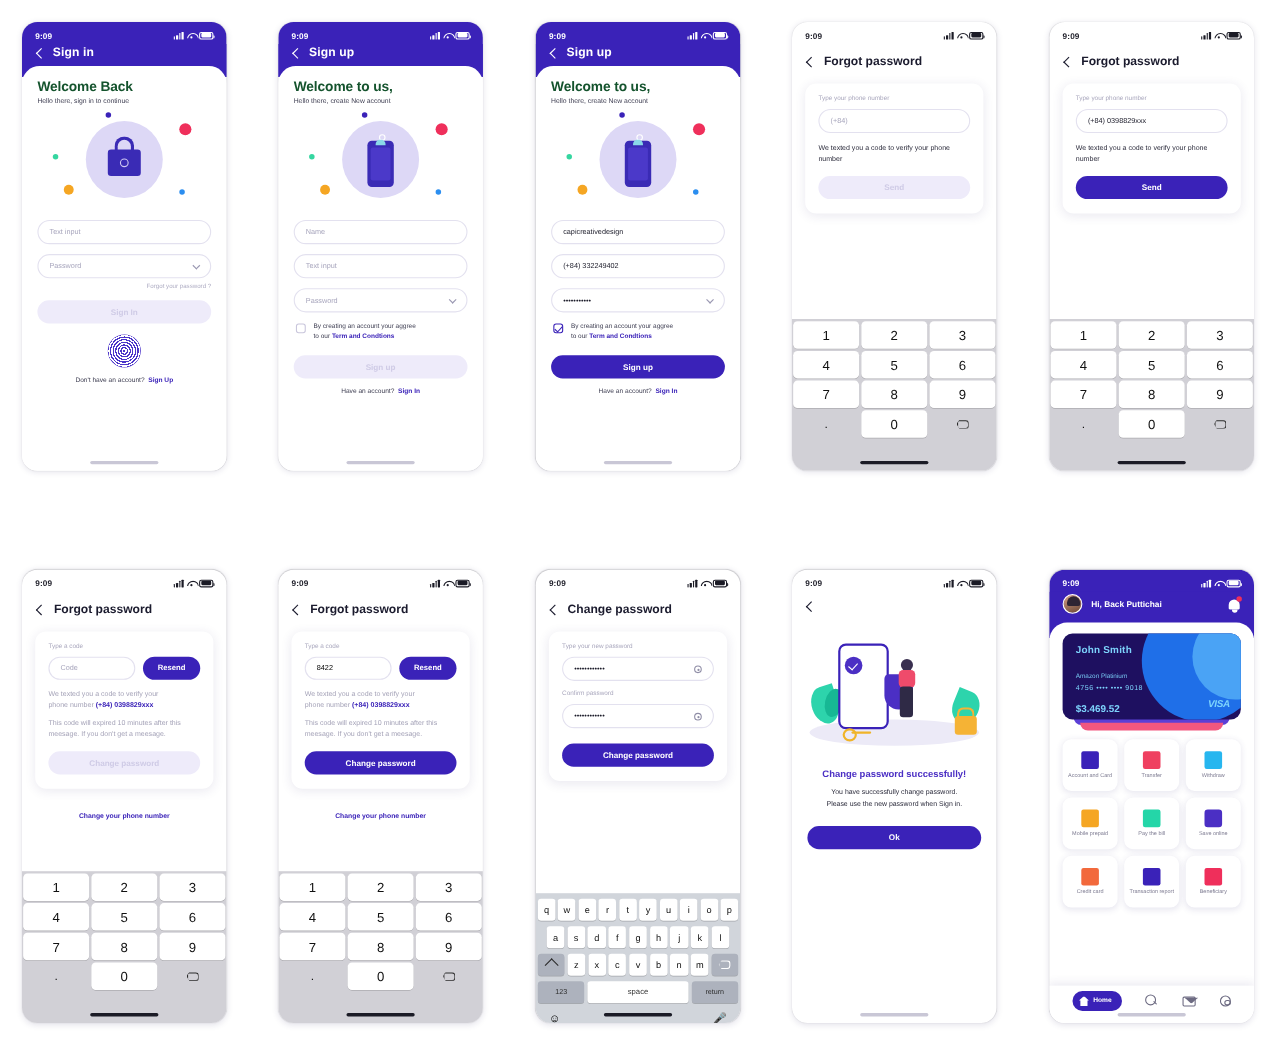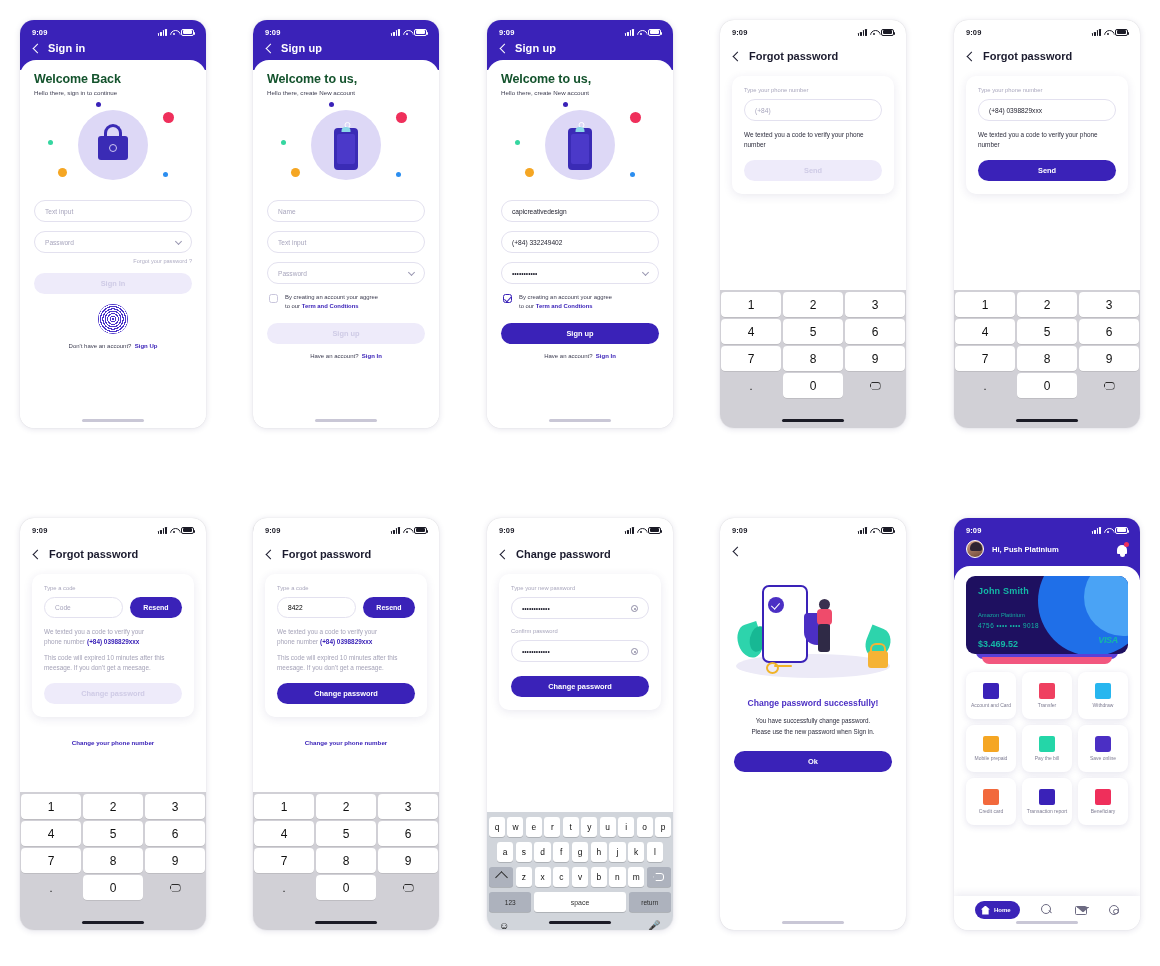--- a/index.html
+++ b/index.html
@@ -200,21 +200,21 @@
   .avatar { width: 18px; height: 18px; border-radius: 50%; background: linear-gradient(160deg,#d8a38a,#6b4634); border: 1.4px solid #fff; flex: none; position: relative; overflow: hidden;}
   .avatar::after{content:"";position:absolute;left:3px;top:1px;width:12px;height:9px;background:#2e2433;border-radius:6px 6px 2px 2px;}
   .greet { color: #fff; font-size: 7.6px; font-weight: bold; flex: 1; }
   .bell { width: 12px; height: 13px; position: relative; }
   .bell::before{content:"";position:absolute;left:1px;top:2px;width:10px;height:9px;border-radius:5px 5px 1px 1px;background:#fff;}
   .bell::after{content:"";position:absolute;left:3.5px;bottom:-1px;width:5px;height:2.5px;background:#fff;border-radius:0 0 3px 3px;}
   .bell .badge{position:absolute;right:-1px;top:-1px;width:5.5px;height:5.5px;border-radius:50%;background:#ef2f5b;z-index:2;}
   .dash-body { background: #fff; border-radius: 16px 16px 0 0; margin-top: -14px; padding: 10px 12px 0 12px; position: relative; height: 100%;}
   .creditcard {
     height: 78px; border-radius: 9px; position: relative; overflow: hidden;
-    background: #1e1060; color: #14b8a6; padding: 10px 12px;
+    background: #1e1060; color: #7dd3fc; padding: 10px 12px;
   }
   .cc-b1{position:absolute;right:-20px;top:-30px;width:110px;height:110px;border-radius:50%;background:#1f6fe8;}
   .cc-b2{position:absolute;right:-34px;top:-18px;width:78px;height:78px;border-radius:50%;background:#4aa3f5;}
   .cc-name{position:relative;font-size:9px;font-weight:bold;letter-spacing:.2px;}
   .cc-plan{position:relative;font-size:5.8px;margin-top:16px;opacity:.92;}
   .cc-num{position:relative;font-size:6.4px;letter-spacing:.5px;margin-top:4px;}
   .cc-amt{position:relative;font-size:9px;font-weight:bold;margin-top:10px;}
   .cc-visa{position:absolute;right:10px;bottom:9px;font-size:9px;font-weight:bold;font-style:italic;letter-spacing:-.3px;}
   .cc-stack1{position:absolute;left:10px;right:10px;top:76px;height:7px;border-radius:0 0 8px 8px;background:#5b3fd6;}
   .cc-stack2{position:absolute;left:16px;right:16px;top:81px;height:7px;border-radius:0 0 8px 8px;background:#f2577f;}
@@ -818,21 +818,21 @@
               <i></i>
               <i></i>
               <i></i>
             </span>
           <span class="sb-wifi"></span>
           <span class="sb-batt"></span>
         </span>
       </div>
       <div class="dash-hdr">
         <div class="avatar"></div>
-        <div class="greet">Hi, Push Platinium</div>
+        <div class="greet">Hi, Back Puttichai</div>
         <div class="bell">
             <span class="badge"></span>
           </div>
       </div>
     </div>
     <div class="dash-body">
       <div style="position:relative;">
         <div class="cc-stack1"></div>
         <div class="cc-stack2"></div>
         <div class="creditcard">

